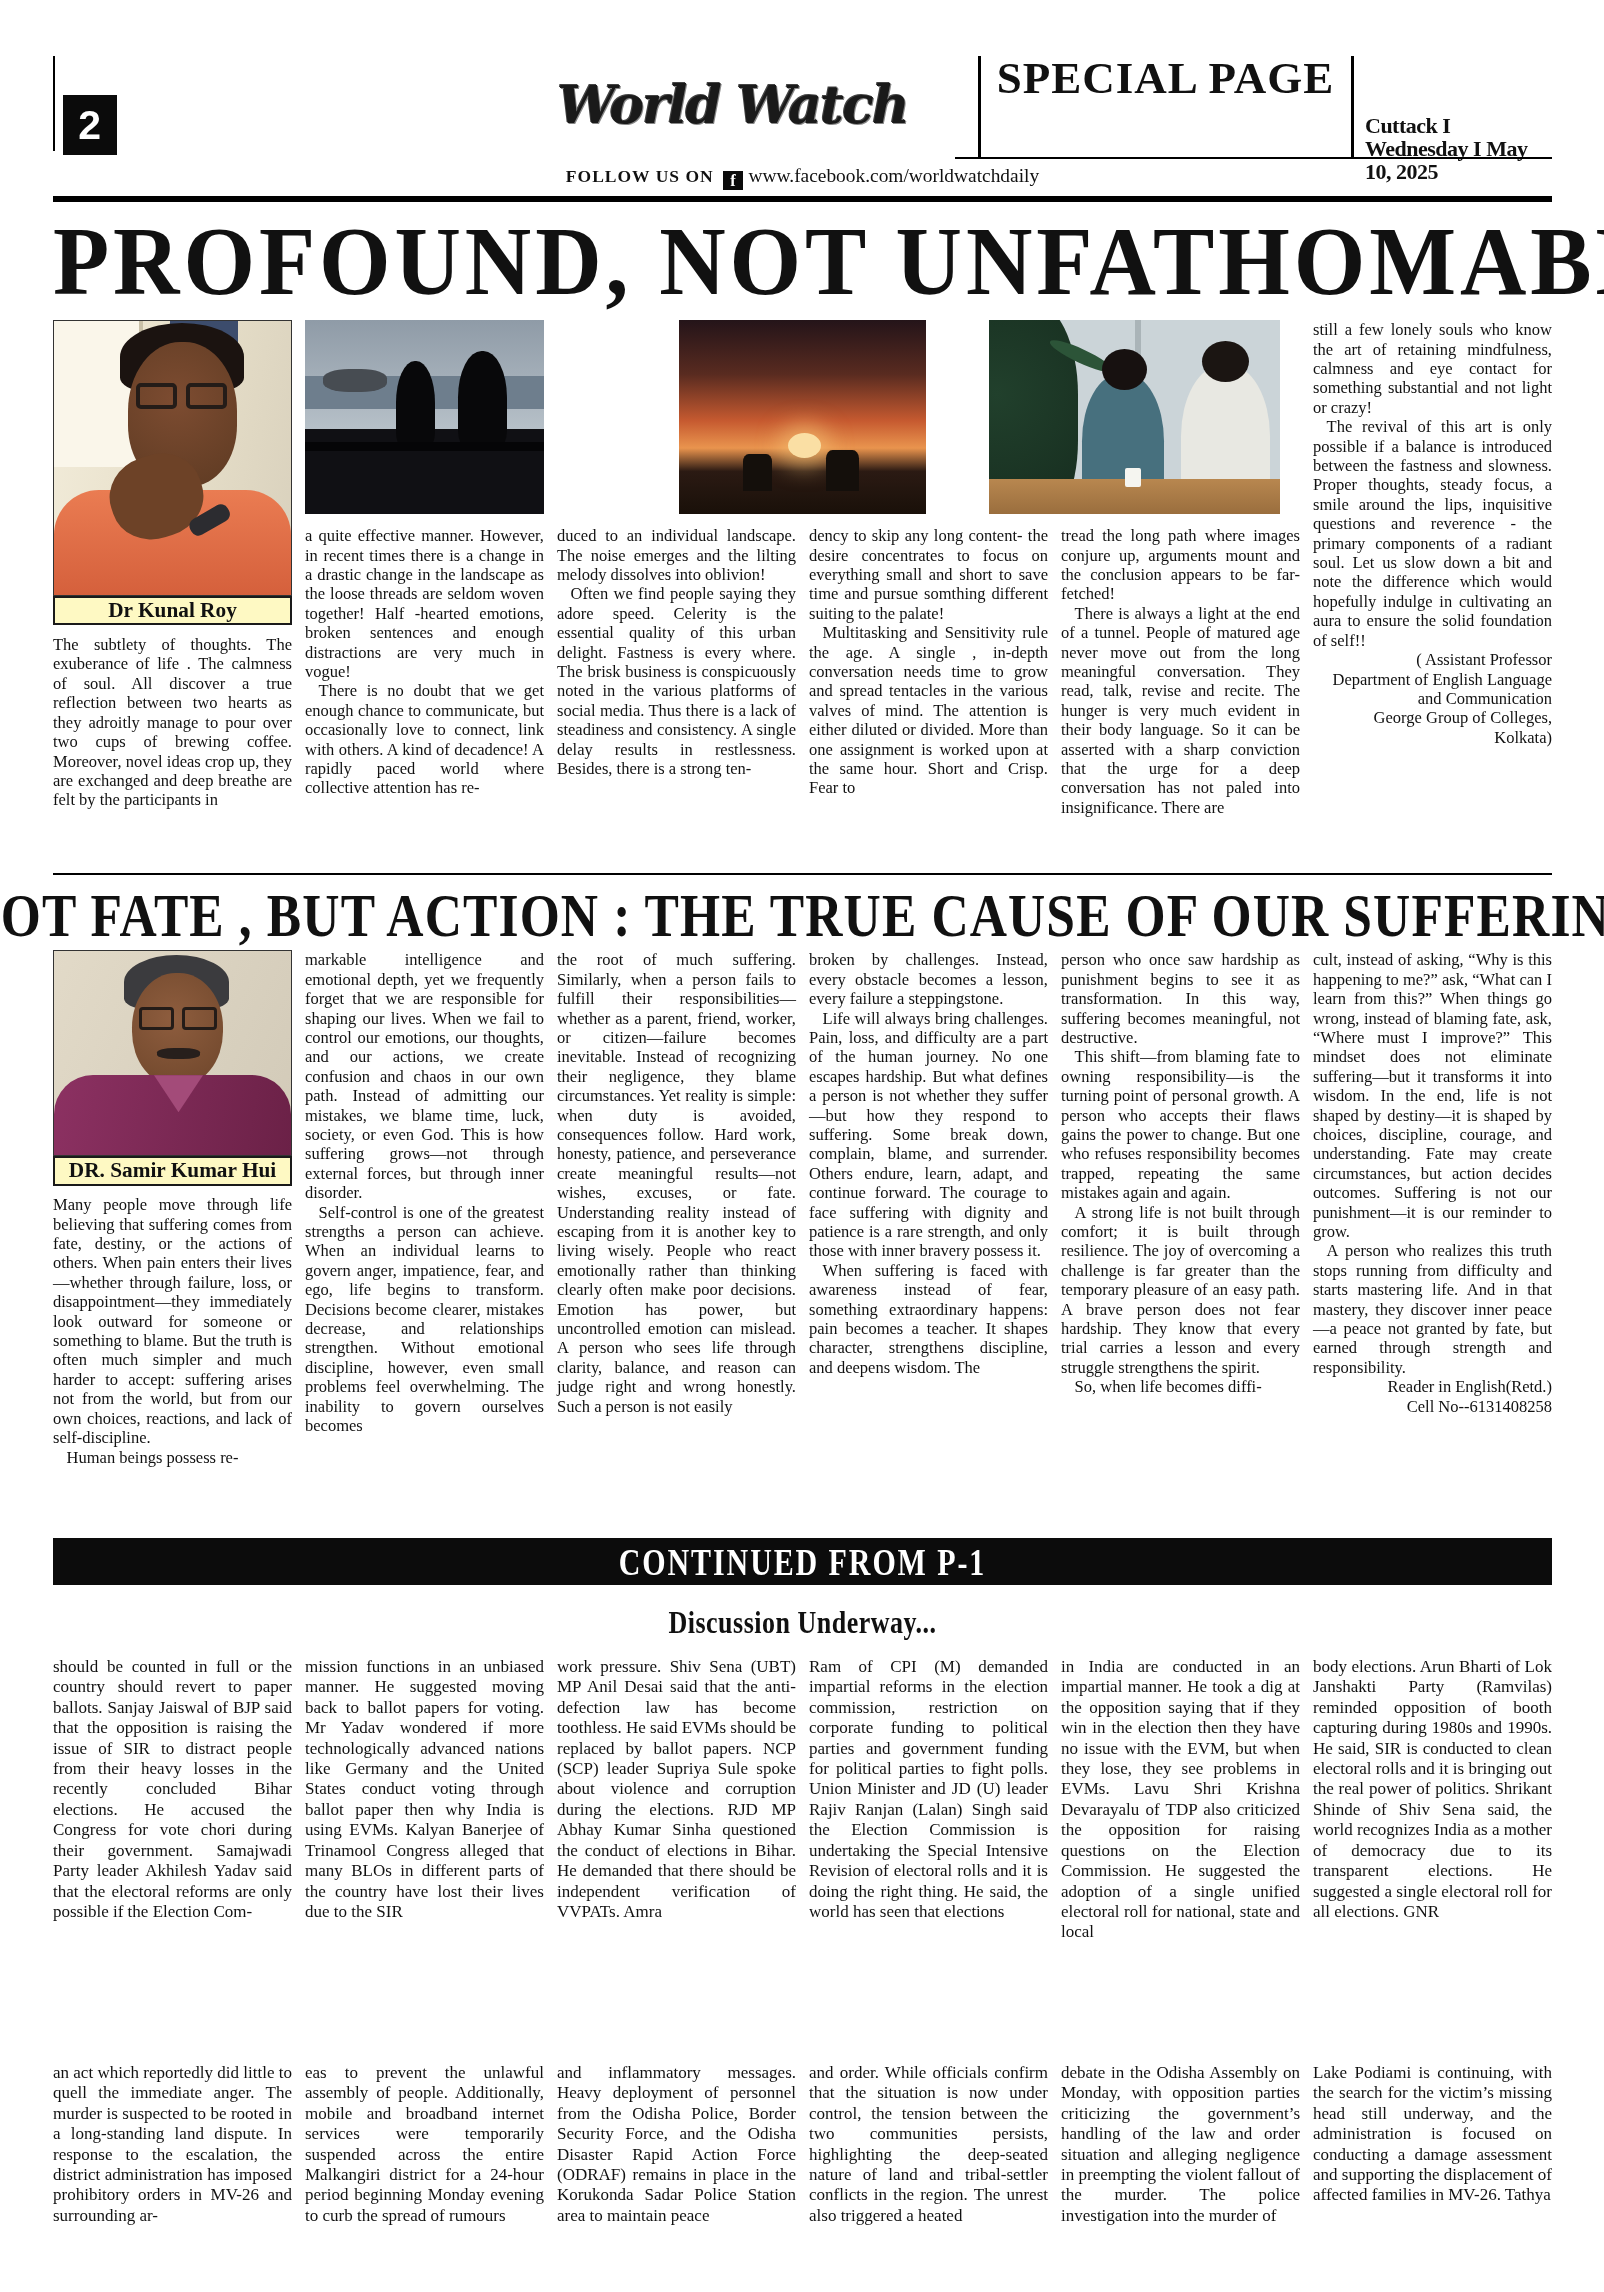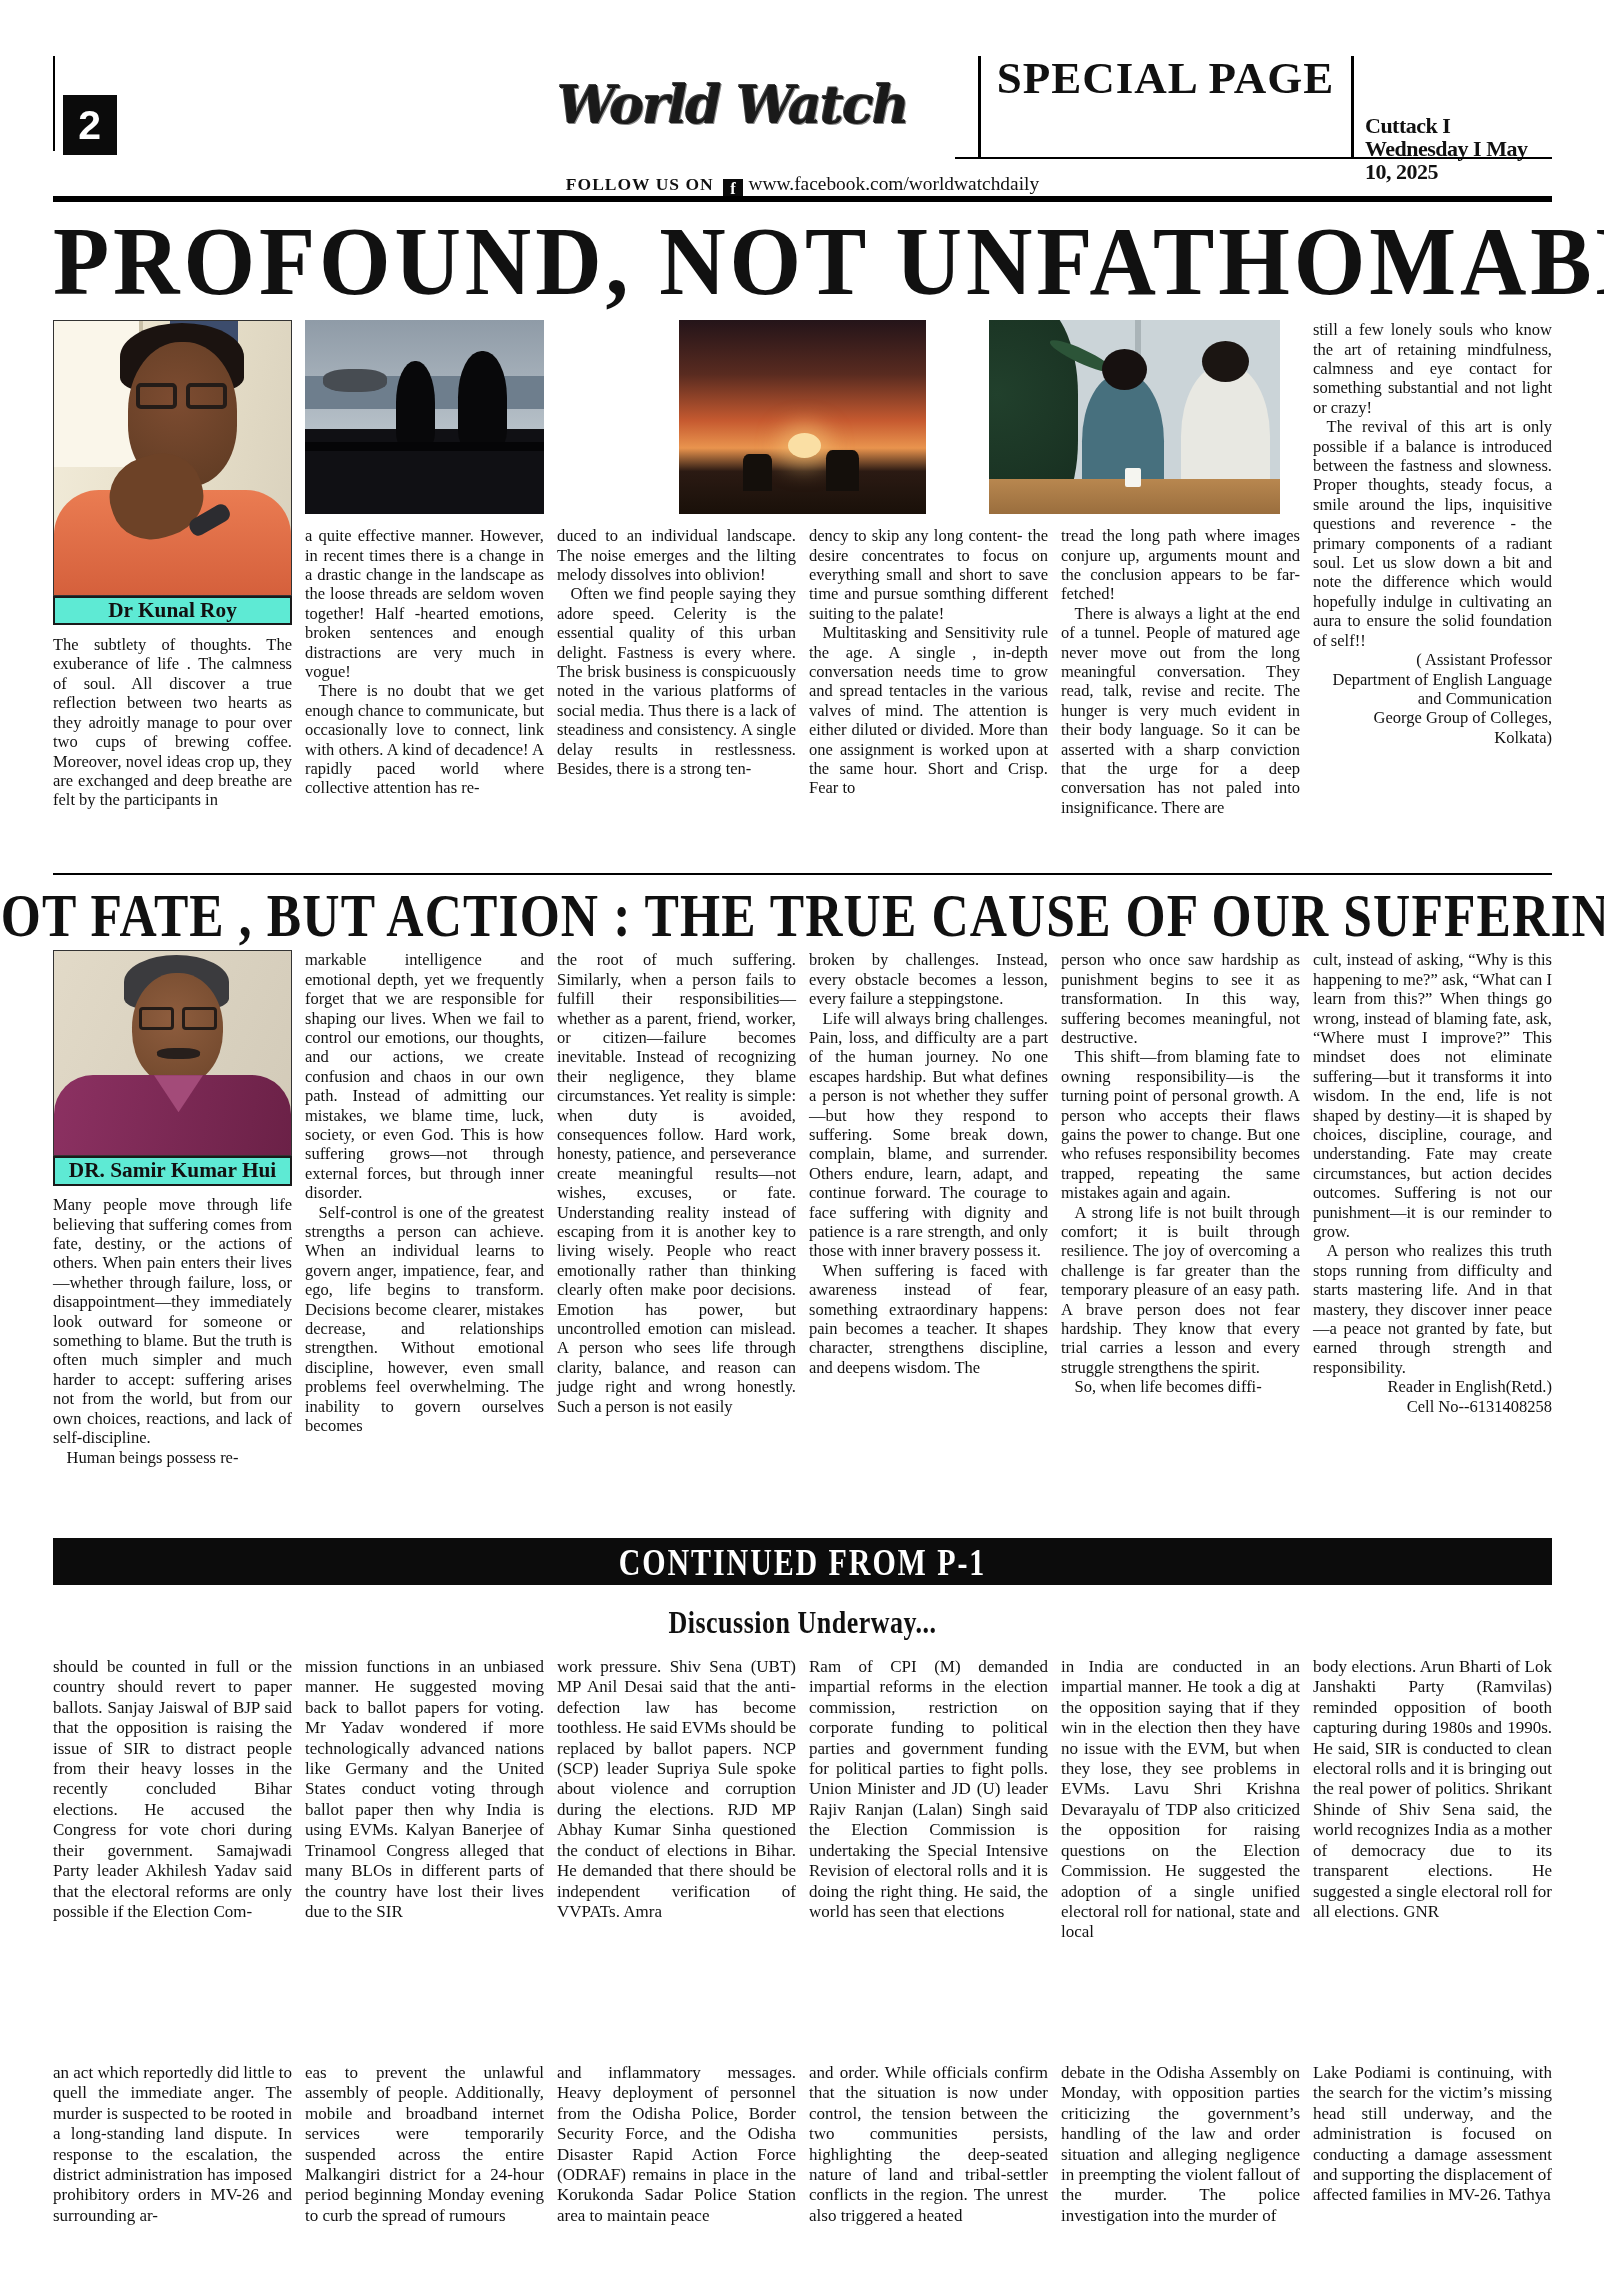--- a/index.html
+++ b/index.html
@@ -21,21 +21,21 @@
     font-family:"DejaVu Serif", serif; font-style:italic; font-weight:bold; font-size:52px;
     letter-spacing:-1.9px; color:#1a1a1a;
     text-shadow:1px 1px 0 #888, -1px -1px 0 #444; white-space:nowrap; }
   .vdiv { position:absolute; top:0; width:2.9px; height:101px; background:#000; }
   .vdiv.one { left:925px; } .vdiv.two { left:1298px; }
   .special { position:absolute; left:934px; top:-1.9px; width:357px; text-align:center;
     font-weight:bold; font-size:45px; line-height:1.08; letter-spacing:1px; }
   .dateline { position:absolute; left:1312px; top:58px; width:187px;
     font-weight:bold; font-size:22px; letter-spacing:-0.5px; line-height:1.05; }
   .date-rule { position:absolute; left:902px; top:101px; width:597px; height:1.9px; background:#000; }
-  .follow { position:absolute; left:0; top:117px; width:100%; text-align:center; font-size:19.4px; }
+  .follow { position:absolute; left:0; top:109px; width:100%; text-align:center; font-size:19.4px; }
   .follow .fl { font-weight:bold; letter-spacing:1px; font-size:17.5px; }
   .fb-icon { display:inline-block; width:19.4px; height:19.4px; background:#0b0b0b; color:#fff;
     font-weight:bold; font-size:16.5px; line-height:19.4px; text-align:center; vertical-align:-3.9px;
     margin:0 5.8px 0 9.7px; font-family:"Liberation Serif", serif; }
   .thick-rule { position:absolute; left:0; top:140px; width:100%; height:5.8px; background:#000; }
 
   
   .headline1 { margin-top:11.6px; font-weight:bold; font-size:92px; line-height:1.0;
     letter-spacing:3.9px; white-space:nowrap; text-align:center; transform:scaleY(1.05); }
   .rule { height:1.9px; background:#000; margin-top:9.7px; }
@@ -50,21 +50,21 @@
   .col p:first-child { text-indent:0; }
   .col p.a-right { text-align:right; text-indent:0; }
   .art1 { margin-top:13.6px; height:543px; }
   .art1 .pad { padding-top:206px; }
   .art2 { margin-top:7.8px; height:578px; }
 
   
   .photo { position:relative; overflow:hidden; }
   .abs { position:absolute; }
   .caption { border:2.9px solid #1a1a1a; text-align:center; font-weight:bold; font-size:21.3px;
-    padding:2.9px 0; margin:0 0 9.7px 0; background:#5eead4; }
+    padding:2.9px 0; margin:0 0 9.7px 0; background:#fef9c3; }
 
   .ph-kunal { width:239px; height:276px; border:1.9px solid #333;
     background:linear-gradient(100deg,#f2ecda 0%,#e6dec8 55%,#d9d1bd 100%); }
   .ph-kunal .window { left:0; top:0; width:89px; height:146px; background:#faf6ea; border-right:4.9px solid #c9c0a8; }
   .ph-kunal .curtain { left:116px; top:0; width:68px; height:60px; background:#3c4c6c; }
   .ph-kunal .hair { left:66px; top:1.9px; width:124px; height:68px; background:#1b1310; border-radius:50% 50% 20% 20%; }
   .ph-kunal .face { left:74px; top:21.3px; width:109px; height:144px; background:radial-gradient(circle at 45% 40%, #7d4c31, #5d3a22); border-radius:48% 48% 42% 42%; }
   .ph-kunal .glass { left:82px; top:62px; width:41px; height:26px; border:4.9px solid #241c18; border-radius:4.9px; }
   .ph-kunal .glass.r { left:132px; }
   .ph-kunal .shirt { left:0; bottom:0; width:100%; height:105px; background:linear-gradient(#ea7c52,#d5603c); border-radius:45px 45px 0 0; }

